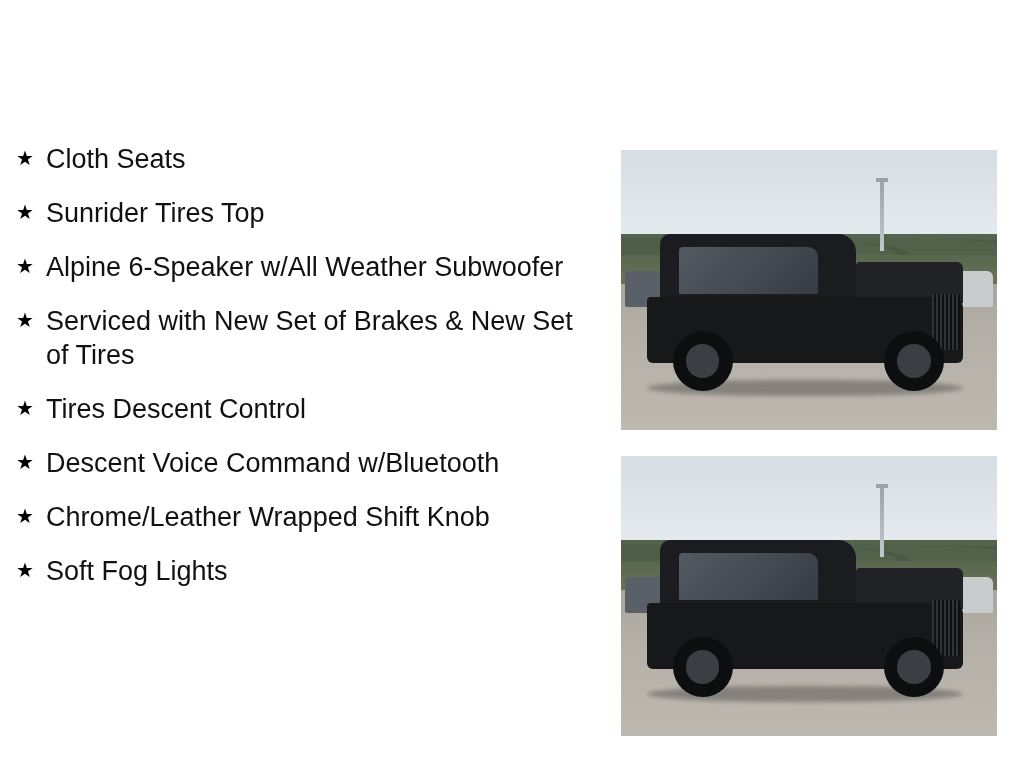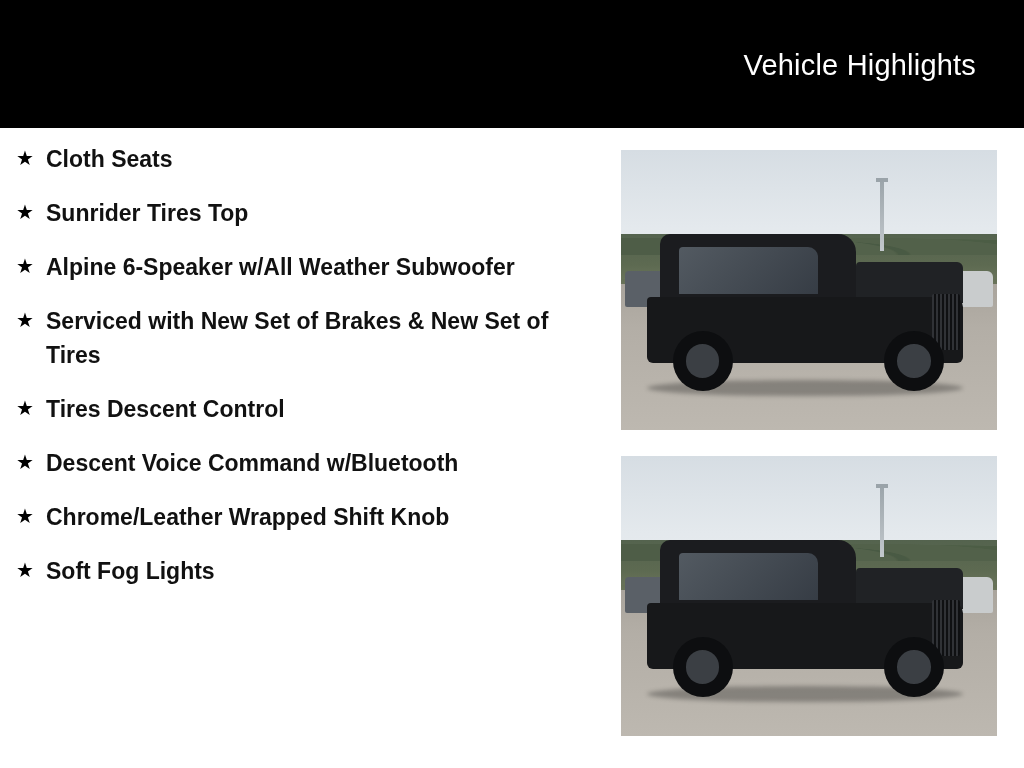--- a/index.html
+++ b/index.html
@@ -59,24 +59,24 @@
     flex: 0 0 auto;
     width: 30px;
     font-size: 20px;
     line-height: 32px;
     color: #000000;
     text-align: left;
     padding-left: 2px;
   }
   .feature-text {
     flex: 1 1 auto;
-    font-size: 23px;
+    font-size: 27px;
     line-height: 34px;
     color: #111111;
-    font-weight: 700;
+    font-weight: 400;
   }
   .photos {
     position: absolute;
     left: 621px;
     top: 22px;
     width: 376px;
   }
   .photo {
     position: relative;
     width: 376px;
@@ -217,23 +217,20 @@
     background: rgba(0,0,0,0.28);
     filter: blur(2px);
     border-radius: 50%;
   }
 </style>
 </head>
 <body>
 
 <div class="slide">
 
-  <div class="header-bar">
-    <div class="header-title">Vehicle Highlights</div>
-  </div>
 
   <div class="content">
 
     <div class="features">
 
       <div class="feature-item">
         <span class="feature-bullet">★</span>
         <span class="feature-text">Cloth Seats</span>
       </div>
 

